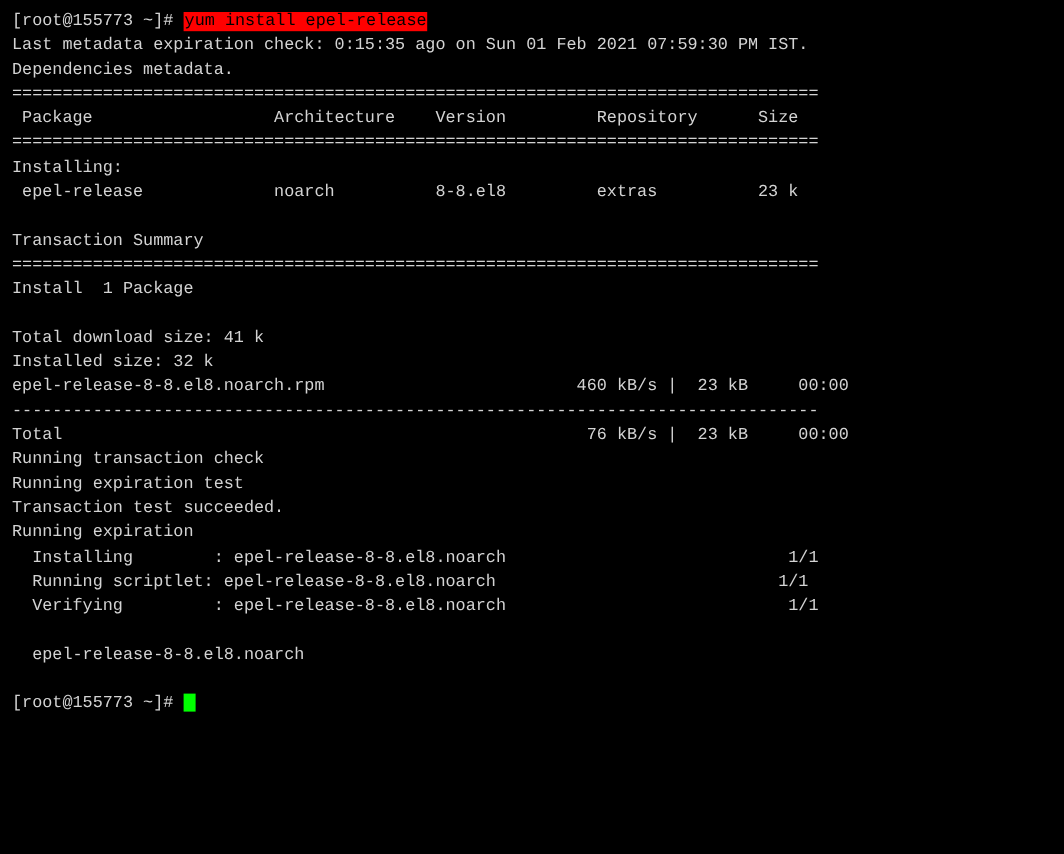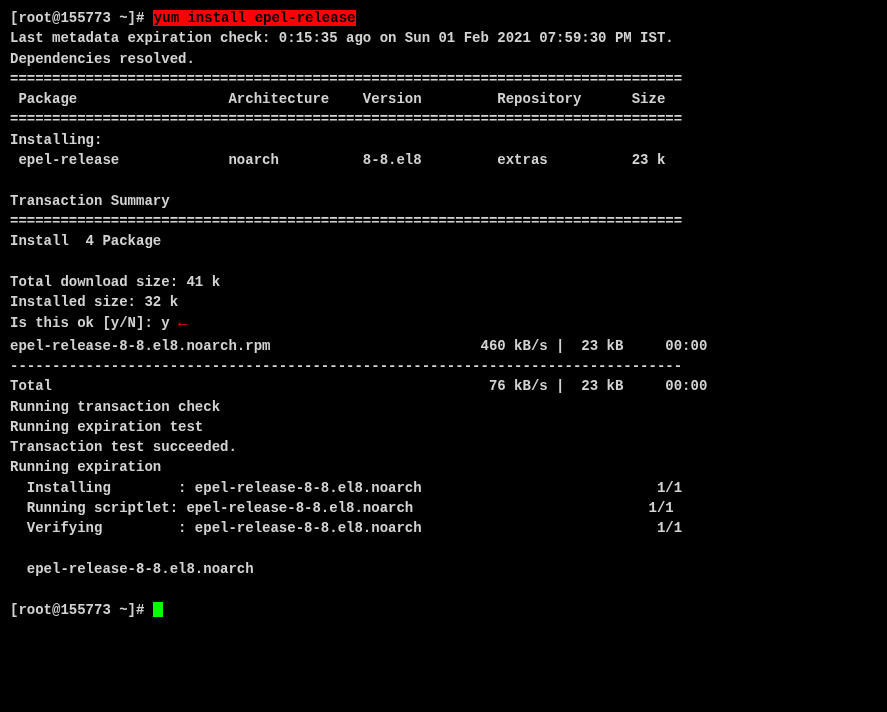--- a/index.html
+++ b/index.html
@@ -16,21 +16,20 @@
       font-size: 14px;
       color: #d3d3d3;
     }
     .terminal {
       background: #000;
       width: 701px;
       height: 712px;
       padding: 8px 10px;
       line-height: 1.45;
       position: relative;
-      font-weight: bold;
     }
     .line {
       white-space: pre;
       display: block;
     }
     .prompt {
       color: #d3d3d3;
     }
     .cmd-highlight {
       background: #ff0000;
@@ -53,35 +52,34 @@
     }
   </style>
 </head>
 <body>
 
 <div class="terminal">
 
   <div class="line"><span class="prompt">[root@155773 ~]# </span><span class="cmd-highlight">yum install epel-release</span></div>
 
   <div class="line">Last metadata expiration check: 0:15:35 ago on Sun 01 Feb 2021 07:59:30 PM IST.</div>
-  <div class="line">Dependencies resolved.</div>
+  <div class="line">Dependencies metadata.</div>
   <div class="line separator">================================================================================</div>
   <div class="line"> Package                  Architecture    Version         Repository      Size</div>
   <div class="line separator">================================================================================</div>
   <div class="line">Installing:</div>
   <div class="line"> epel-release             noarch          8-8.el8         extras          23 k</div>
   <div class="line">&nbsp;</div>
   <div class="line">Transaction Summary</div>
   <div class="line separator">================================================================================</div>
-  <div class="line">Install  4 Package</div>
+  <div class="line">Install  1 Package</div>
   <div class="line">&nbsp;</div>
   <div class="line">Total download size: 41 k</div>
   <div class="line">Installed size: 32 k</div>
 
-  <div class="line"><span>Is this ok [y/N]: y</span> <span class="red-arrow">←</span></div>
 
   <div class="line">epel-release-8-8.el8.noarch.rpm                         460 kB/s |  23 kB     00:00</div>
   <div class="line">--------------------------------------------------------------------------------</div>
   <div class="line">Total                                                    76 kB/s |  23 kB     00:00</div>
   <div class="line">Running transaction check</div>
   <div class="line">Running expiration test</div>
   <div class="line">Transaction test succeeded.</div>
   <div class="line">Running expiration</div>
   <div class="line">  Installing        : epel-release-8-8.el8.noarch                            1/1</div>
   <div class="line">  Running scriptlet: epel-release-8-8.el8.noarch                            1/1</div>

